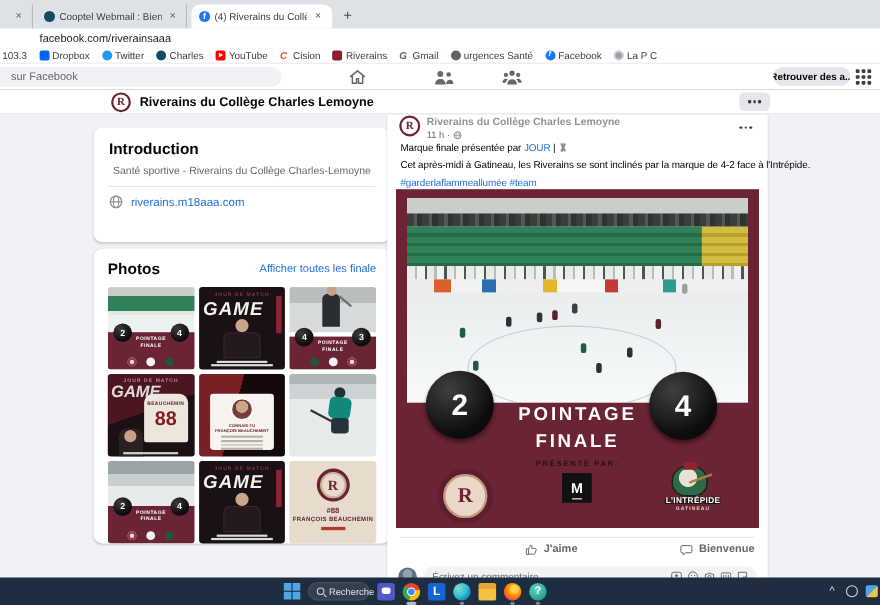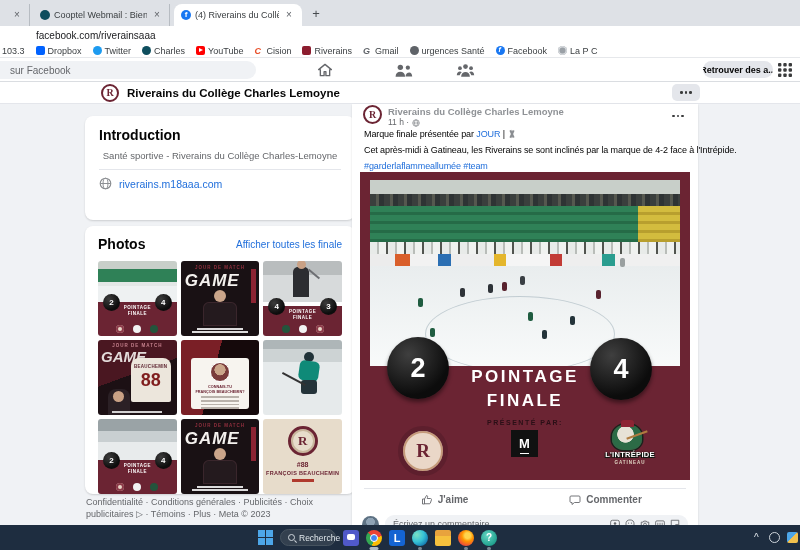--- a/index.html
+++ b/index.html
@@ -193,21 +193,21 @@
   .rlogo { position:absolute; left:38px; top:254px; width:50px; height:50px; border-radius:50%; background:#ead7c8; border:5px solid #5d1f2d; box-shadow:inset 0 0 0 2px #c59a7a; color:#6b2433; font-weight:bold; font-size:19px; display:flex; align-items:center; justify-content:center; font-family:"Liberation Serif",serif; }
   .intrep { position:absolute; left:238px; top:252px; width:64px; height:52px; }
   .intrep .mascot { position:absolute; left:14px; top:0; width:30px; height:26px; border-radius:50% 50% 40% 40%; background:radial-gradient(circle at 45% 40%, #e7e2d6 0 35%, #2c6b46 38% 100%); box-shadow:0 0 0 1.5px #18231c; }
   .intrep .mascot::before { content:""; position:absolute; left:9px; top:-4px; width:13px; height:7px; border-radius:3px 3px 0 0; background:#8c2433; }
   .intrep .mascot::after { content:""; position:absolute; right:-6px; top:10px; width:22px; height:2px; background:#b07c3f; transform:rotate(-20deg); }
   .intrep .iname { position:absolute; top:26px; left:0; right:0; text-align:center; color:#fff; font-weight:bold; font-size:7.5px; letter-spacing:.3px; text-shadow:0 0 2px #101a14, 1px 1px 0 #101a14, -1px 1px 0 #101a14; }
   .intrep .icity { position:absolute; top:36px; left:0; right:0; text-align:center; color:#e0d6c4; font-weight:bold; font-size:4.5px; letter-spacing:1px; }
 
   
   .actions { position:absolute; left:12px; right:12px; top:384px; height:22px; border-top:1px solid #e4e6eb; display:flex; }
-  .act { flex:1; display:flex; align-items:center; justify-content:center; gap:5px; font-size:10px; font-weight:bold; color:#65676b; }
+  .act { flex:1; display:flex; align-items:center; justify-content:flex-end; gap:5px; font-size:10px; font-weight:bold; color:#65676b; }
   .comment-row { position:absolute; left:10px; right:10px; top:410px; height:20px; display:flex; align-items:center; gap:6px; }
   .c-avatar { width:17px; height:17px; border-radius:50%; background:radial-gradient(circle at 50% 35%, #8fa3b5 0 30%, #5d7183 32% 100%); flex:0 0 auto; }
   .c-pill { flex:1; height:18px; background:#f0f2f5; border-radius:10px; display:flex; align-items:center; padding:0 8px; gap:16px; }
   .c-input { flex:1; border:none; outline:none; background:transparent; font-size:9px; color:#65676b; font-family:"Liberation Sans",sans-serif; min-width:0; }
   .c-input::placeholder { color:#65676b; }
   .c-icons { display:flex; gap:5px; flex:0 0 auto; }
   .c-icons svg { display:block; }
 
   
   .taskbar { position:absolute; left:0; top:525px; width:800px; height:25px; background:#1e2d40; z-index:50; }
@@ -496,21 +496,20 @@
         <div class="tile t-banner">
           <div class="tb-ring">R</div>
           <div class="tb-t1">#88</div>
           <div class="tb-t2">FRANÇOIS BEAUCHEMIN</div>
           <div class="tb-bar"></div>
         </div>
 
       </div>
     </div>
 
-    <div class="fb-footer">Confidentialité · Conditions générales · Publicités · Choix publicitaires ▷ · Témoins · Plus · Meta © 2023</div>
 
     <div class="card post">
       <span class="post-avatar">R</span>
       <span class="post-name">Riverains du Collège Charles Lemoyne</span>
       <span class="post-time">
         <span>11 h ·</span>
         <svg width="8" height="8" viewBox="0 0 16 16">
             <circle cx="8" cy="8" r="6.5" fill="none" stroke="#8a8d91" stroke-width="1.6"></circle>
             <ellipse cx="8" cy="8" rx="3" ry="6.5" fill="none" stroke="#8a8d91" stroke-width="1.4"></ellipse>
             <line x1="1.5" y1="8" x2="14.5" y2="8" stroke="#8a8d91" stroke-width="1.4"></line>
@@ -560,21 +559,21 @@
         <div class="act">
           <svg width="12" height="12" viewBox="0 0 24 24">
               <path d="M7 10v10H3V10zM7 10l4-7c1.4 0 2.3 1 2.3 2.3 0 .8-.6 2.9-.9 3.7H19c1.1 0 2 .9 2 2 0 .3-.1.7-.2 1l-2.1 6.1c-.3.9-1 1.4-1.9 1.4H7" fill="none" stroke="#65676b" stroke-width="1.8" stroke-linejoin="round"></path>
             </svg>
           <span>J'aime</span>
         </div>
         <div class="act">
           <svg width="12" height="12" viewBox="0 0 24 24">
               <path d="M4 4h16c1.1 0 2 .9 2 2v9c0 1.1-.9 2-2 2h-9l-5 4v-4H4c-1.1 0-2-.9-2-2V6c0-1.1.9-2 2-2z" fill="none" stroke="#65676b" stroke-width="1.8" stroke-linejoin="round"></path>
             </svg>
-          <span>Commenter</span>
+          <span>Bienvenue</span>
         </div>
       </div>
 
       <div class="comment-row">
         <span class="c-avatar"></span>
         <div class="c-pill">
           <input class="c-input" placeholder="Écrivez un commentaire..." style="">
           <span class="c-icons">
             <svg width="10" height="10" viewBox="0 0 16 16">
                 <rect x="1" y="2" width="14" height="12" rx="3" fill="none" stroke="#65676b" stroke-width="1.4"></rect>

